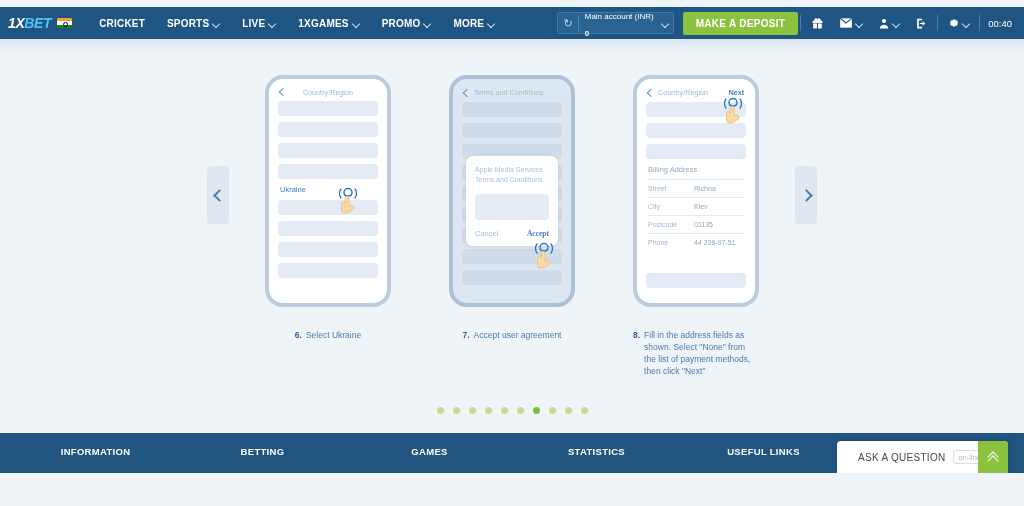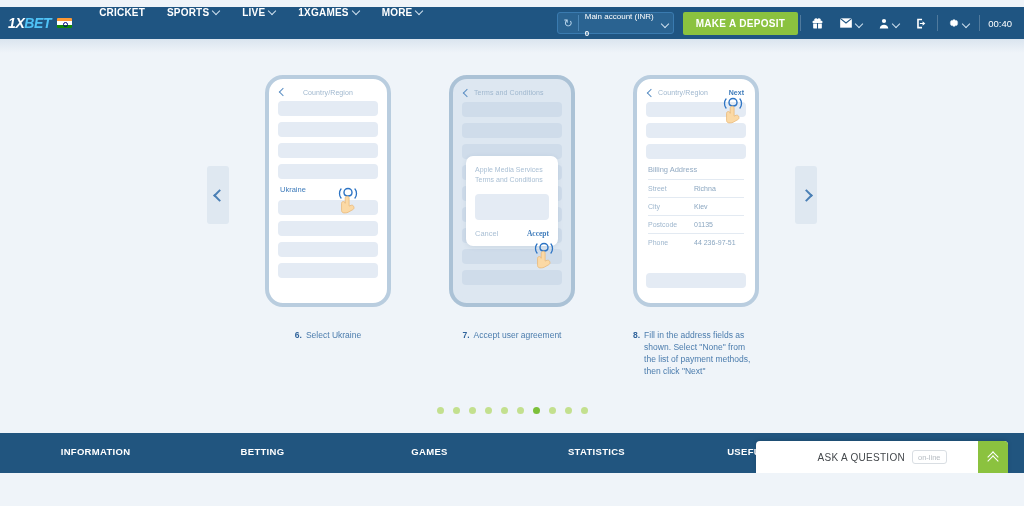--- a/index.html
+++ b/index.html
@@ -27,21 +27,21 @@
     background: linear-gradient(to bottom, #ff9933 0 33.3%, #ffffff 33.3% 66.6%, #138808 66.6% 100%);
   }
   .flag::after {
     content: ""; position: absolute; left: 50%; top: 50%;
     width: 3px; height: 3px; margin: -1.5px 0 0 -1.5px;
     border: 0.6px solid #000080; border-radius: 50%;
   }
   .nav { display: flex; align-items: center; gap: 0; }
   .nav-item {
     color: #ffffff; font-size: 10px; font-weight: bold; letter-spacing: 0.2px;
-    padding: 0 11px; display: flex; gap: 4px;
+    padding: 0 11px; display: flex; align-items: center; gap: 4px;
     height: 32px; cursor: pointer; white-space: nowrap;
   }
   .caret { display: inline-block; width: 7px; height: 7px; position: relative; }
   .caret::before {
     content: ""; position: absolute; left: 0; top: 1px;
     width: 5px; height: 5px;
     border-right: 1.3px solid #cfe0ef; border-bottom: 1.3px solid #cfe0ef;
     transform: rotate(45deg);
   }
   .hdr-right { margin-left: auto; display: flex; align-items: center; gap: 0; }
@@ -189,21 +189,21 @@
     position: absolute; bottom: 0; left: 0; width: 100%; height: 40px;
     background: #21557f; padding: 13px 0 0 0;
   }
   .fcols { display: flex; padding-left: 12px; text-align: center; }
   .fcol { width: 167px; }
   .fcol-title {
     color: #ffffff; font-size: 9.5px; font-weight: bold; letter-spacing: 0.3px;
   }
 
   .ask {
-    position: absolute; right: 16px; bottom: 0; width: 252px; height: 32px;
+    position: absolute; right: 16px; bottom: 0; width: 171px; height: 32px;
     background: #ffffff; border-radius: 4px 4px 0 0;
     display: flex; align-items: center; justify-content: center; gap: 7px;
     box-shadow: 0 -1px 4px rgba(0,0,0,0.14);
     cursor: pointer;
   }
   .ask-label { font-size: 10px; color: #44484c; letter-spacing: 0.3px; }
   .ask-badge {
     font-size: 7.5px; color: #b6bcc2; border: 1px solid #d9dee3;
     border-radius: 3px; padding: 1.5px 5px;
   }
@@ -239,20 +239,24 @@
     <div class="nav-item">
         <span>SPORTS</span>
         <span class="caret"></span>
       </div>
     <div class="nav-item">
         <span>LIVE</span>
         <span class="caret"></span>
       </div>
     <div class="nav-item">
         <span>1XGAMES</span>
+        <span class="caret"></span>
+      </div>
+    <div class="nav-item">
+        <span>PROMO</span>
         <span class="caret"></span>
       </div>
     <div class="nav-item">
         <span>MORE</span>
         <span class="caret"></span>
       </div>
   </div>
 
   <div class="hdr-right">
 

